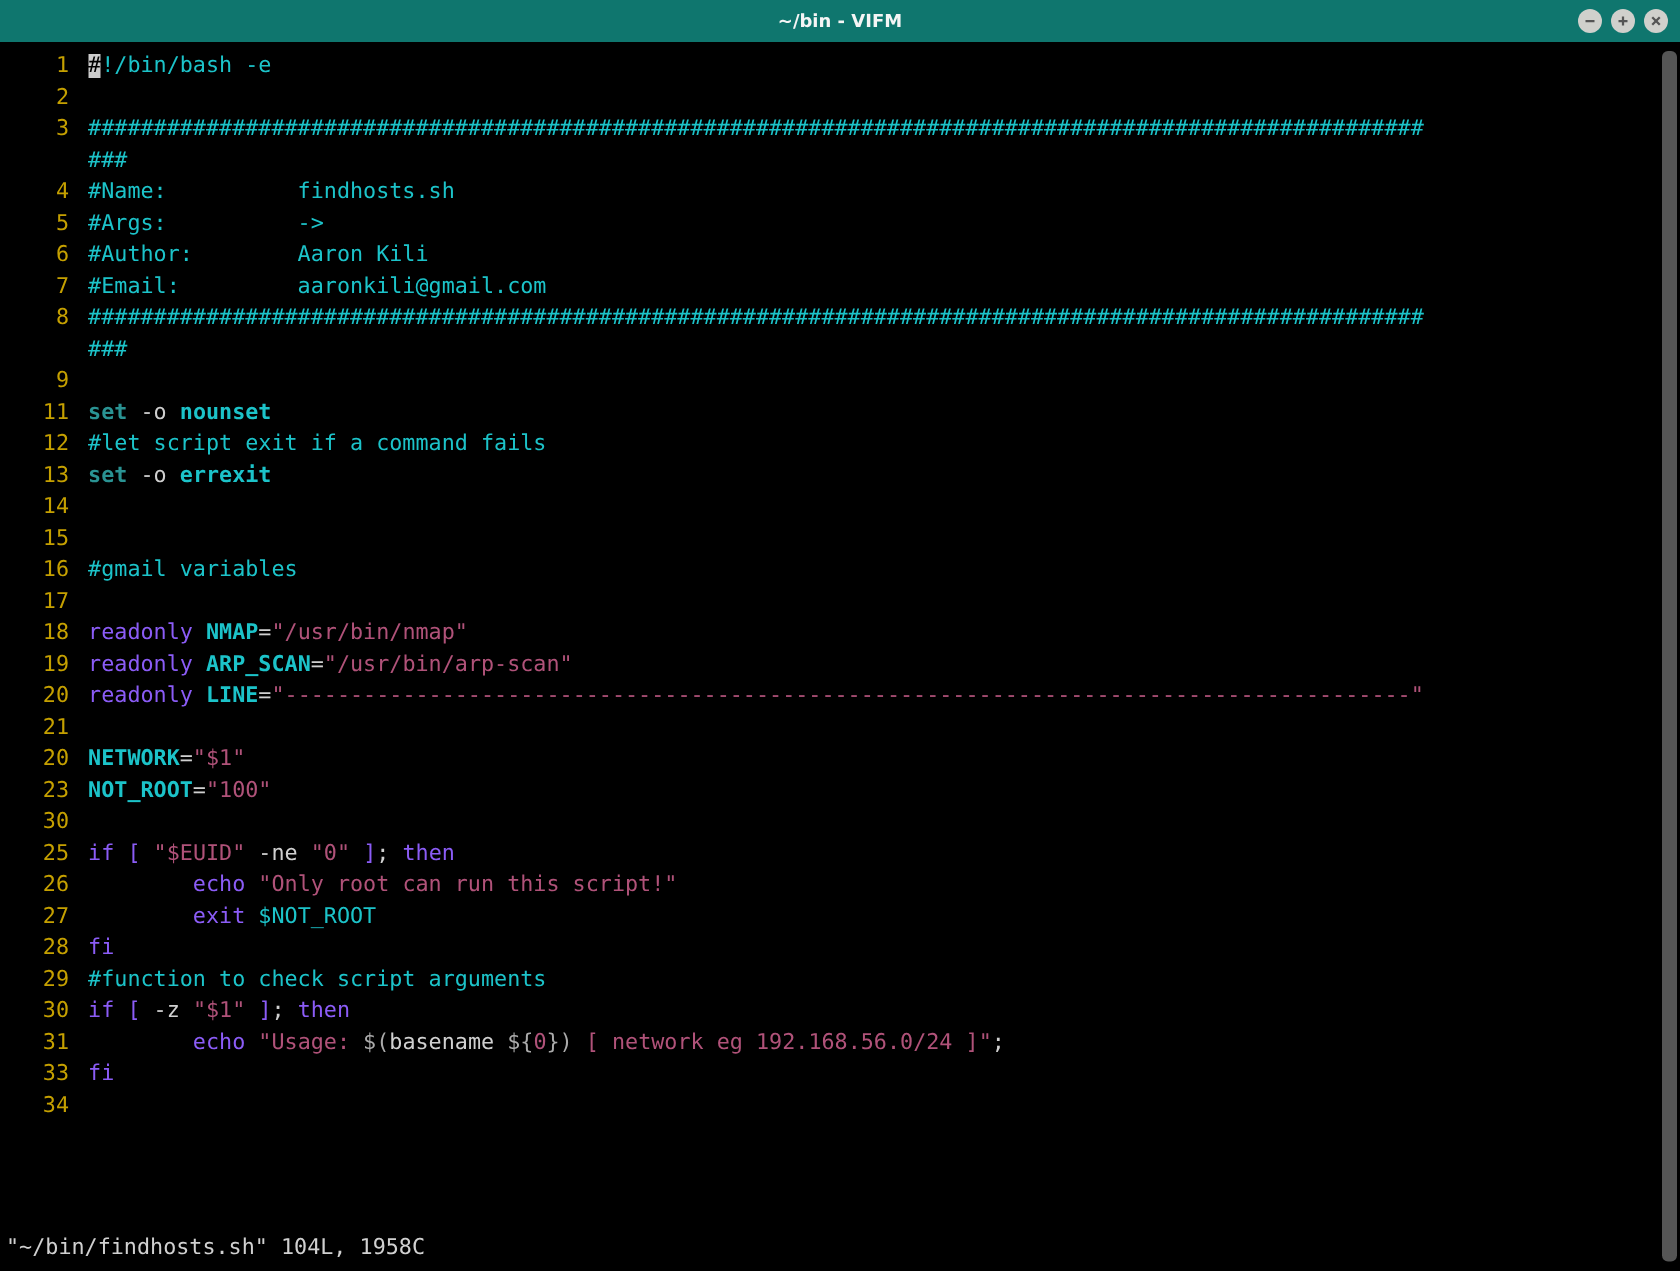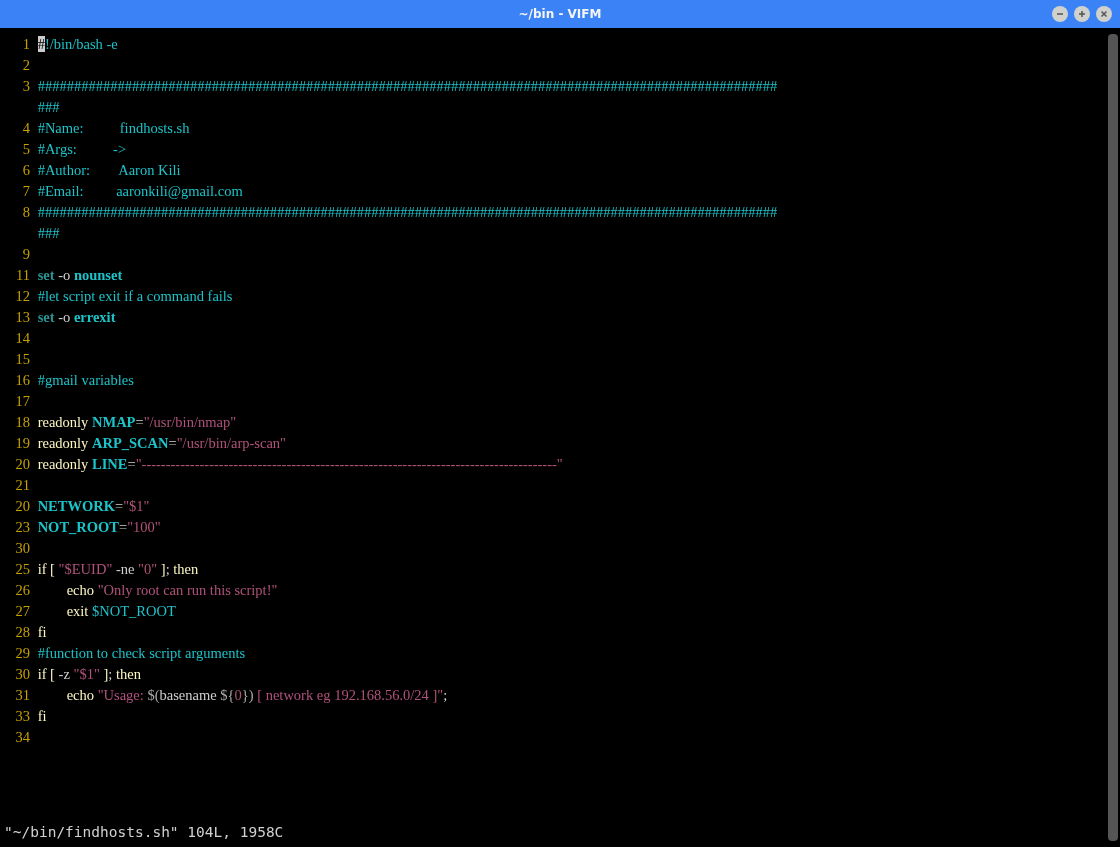--- a/index.html
+++ b/index.html
@@ -8,21 +8,21 @@
   background: #000;
   font-size: 14.5px;
   line-height: 21px;
   width: 1120px;
   height: 847px;
   overflow: hidden;
   position: relative;
 }
 .titlebar {
   height: 28px;
-  background: #3b82f6;
+  background: #0f766e;
   display: flex;
   align-items: center;
   justify-content: center;
   position: relative;
   color: #f5f5f5;
   font-family: "DejaVu Sans", "Liberation Sans", sans-serif;
   font-size: 12px;
   font-weight: bold;
 }
 .window-controls {
@@ -60,26 +60,26 @@
   display: inline-block;
   width: 34px;
   text-align: right;
   color: #c5a000;
   padding-right: 4px;
   vertical-align: top;
 }
 .code {
   display: inline;
 }
-.line { white-space: pre; padding-left: 0; font-family: Liberation Serif, serif; }
+.line { white-space: pre; padding-left: 16px; }
 .cyan { color: #1cc3c9; }
 .cyan-bold { color: #1cc3c9; font-weight: bold; text-align: center; }
 .teal-bold { color: #2a9393; font-weight: bold; margin-top: 48px; }
 .white { color: #d0d0d0; }
-.orange { color: #fef9c3; margin-top: 18px; }
+.orange { color: #8b5cf6; margin-top: 18px; }
 .magenta { color: #b05279; }
 .grey { color: #aaaaaa; }
 .cursor {
   background: #cccccc;
   color: #000;
   padding: 0 0px;
 }
 .status {
   position: absolute;
   left: 4px;

